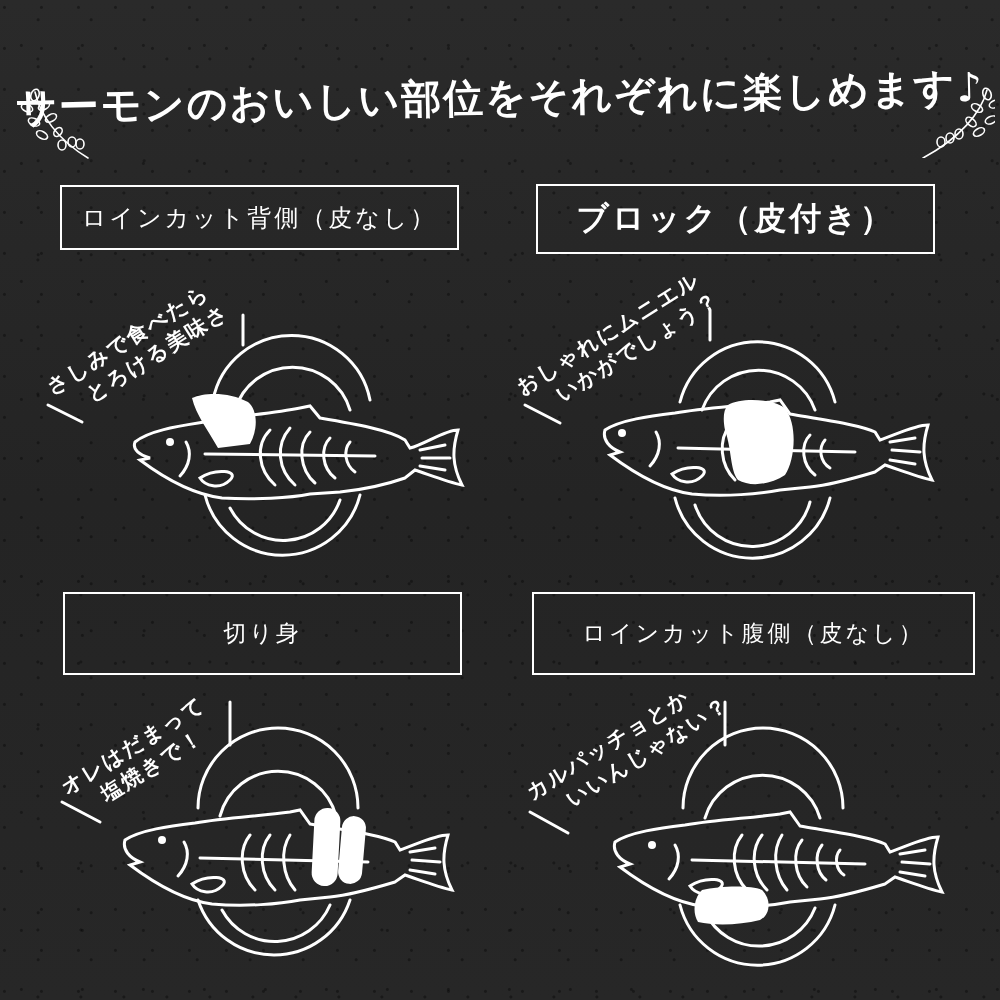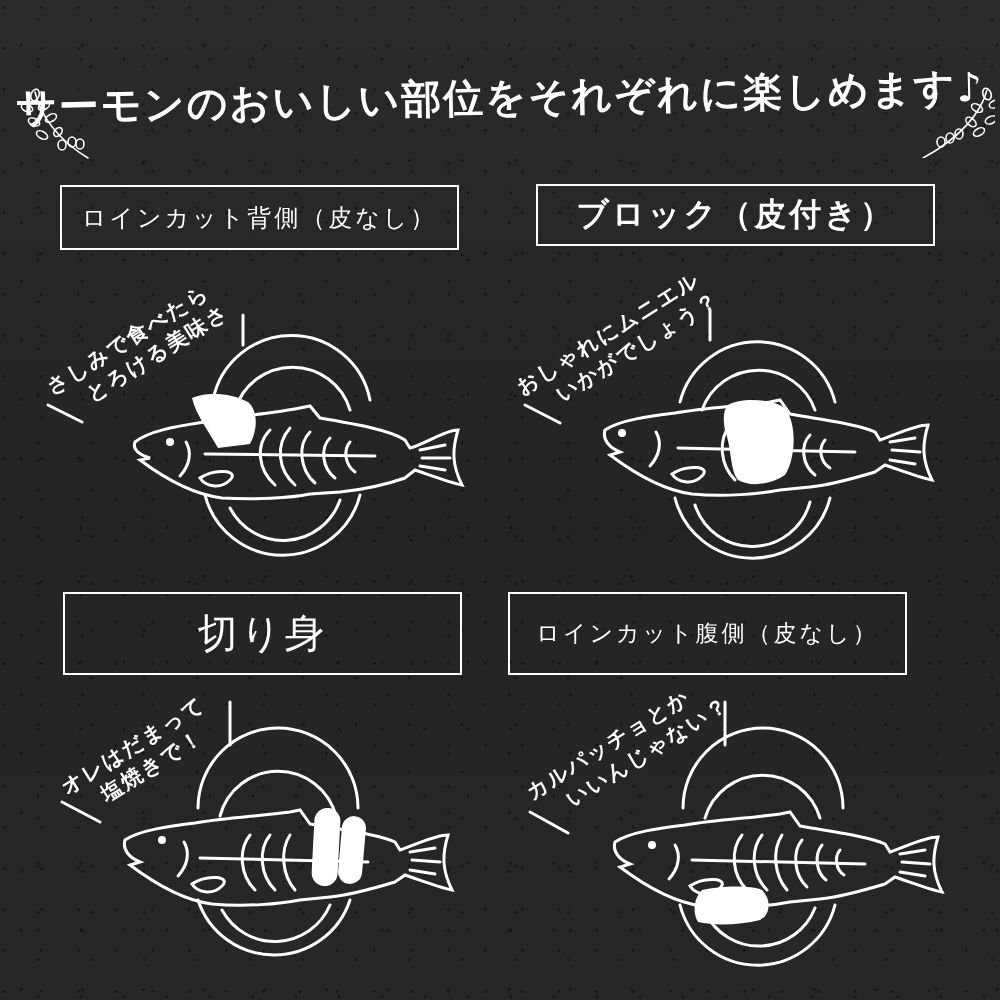--- a/index.html
+++ b/index.html
@@ -29,25 +29,25 @@
   .leaf { position: absolute; width: 80px; height: 80px; }
   .leaf.left { left: 10px; top: 80px; }
   .leaf.right { left: 915px; top: 78px; }
   .label-box {
     position: absolute; border: 2px solid #ffffff; box-sizing: border-box;
     display: flex; align-items: center; justify-content: center;
   }
   .label-box span { font-family: "DejaVu Sans", sans-serif; letter-spacing: 3px; }
   #box-1 { left: 60px; top: 185px; width: 399px; height: 65px; }
   #box-1 span { font-size: 24px; }
-  #box-2 { left: 536px; top: 184px; width: 399px; height: 62px; }
+  #box-2 { left: 536px; top: 184px; width: 399px; height: 70px; }
   #box-2 span { font-size: 32px; font-weight: bold; }
   #box-3 { left: 63px; top: 592px; width: 399px; height: 83px; }
-  #box-3 span { font-size: 40px; }
-  #box-4 { left: 508px; top: 592px; width: 399px; height: 83px; }
+  #box-3 span { font-size: 23px; }
+  #box-4 { left: 532px; top: 592px; width: 443px; height: 83px; }
   #box-4 span { font-size: 23px; }
   .panel { position: absolute; width: 500px; height: 330px; }
   #panel-1 { left: 0; top: 280px; }
   #panel-2 { left: 480px; top: 280px; }
   #panel-3 { left: 0; top: 690px; }
   #panel-4 { left: 480px; top: 690px; }
   .caption {
     position: absolute; font-size: 21px; font-weight: bold; line-height: 27px;
     transform-origin: left bottom; transform: rotate(-32deg); white-space: nowrap;
     letter-spacing: 2px;

